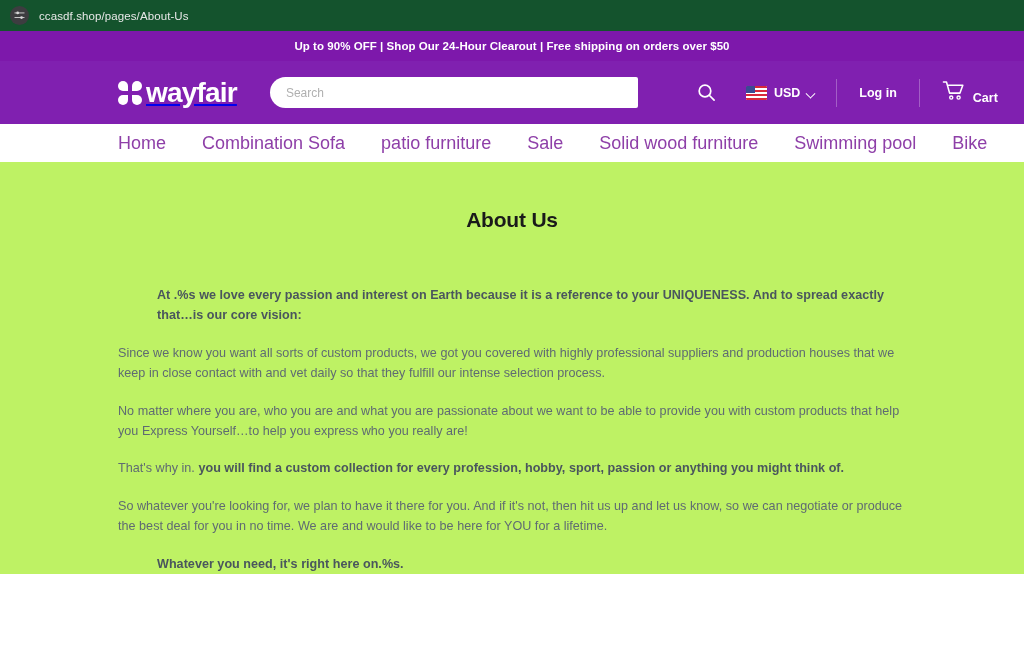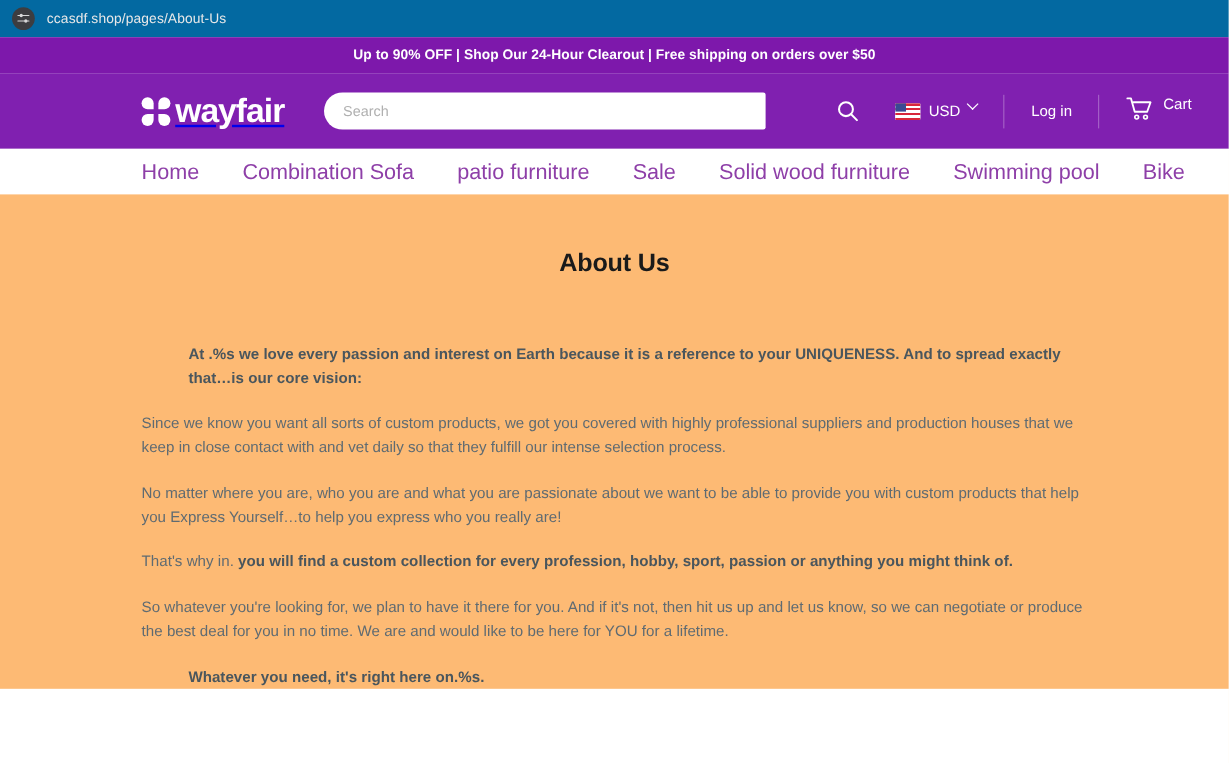--- a/index.html
+++ b/index.html
@@ -7,21 +7,21 @@
     margin: 0; padding: 0;
     width: 1024px; height: 652px;
     overflow: hidden;
     background: #ffffff;
     font-family: "Liberation Sans", sans-serif;
   }
 
   
   .browser-bar {
     height: 31px;
-    background: #0369a1;
+    background: #14532d;
     display: flex;
     align-items: center;
     padding: 0 10px;
     gap: 10px;
   }
   .url-chip {
     width: 19px; height: 19px;
     border-radius: 50%;
     background: #3d3d40;
     display: flex; align-items: center; justify-content: center;
@@ -117,27 +117,28 @@
   }
 
   .header-right {
     margin-left: auto;
     display: flex;
     align-items: center;
     height: 34px;
   }
   .hr-item {
     display: flex;
-    align-items: flex-start;
+    align-items: flex-end;
     gap: 7px;
     padding: 0 22px;
     color: #ffffff;
     font-size: 12.5px;
     cursor: pointer;
     white-space: nowrap;
+    font-weight: bold;
   }
   .hr-divider {
     width: 1px;
     height: 28px;
     background: rgba(255,255,255,0.28);
   }
   .flag {
     width: 21px; height: 14px;
     position: relative;
     border-radius: 1px;
@@ -180,21 +181,21 @@
     font-size: 18px;
     text-decoration: none;
     margin-right: 36px;
     white-space: nowrap;
     cursor: pointer;
   }
   .nav a:last-child { margin-right: 0; }
 
   
   .main {
-    background: #fdba74;
+    background: #bef264;
     padding-top: 46px;
   }
   .page-title {
     text-align: center;
     font-size: 21px;
     font-weight: 700;
     color: #1a1a1a;
     letter-spacing: -0.2px;
     margin: 0;
   }

